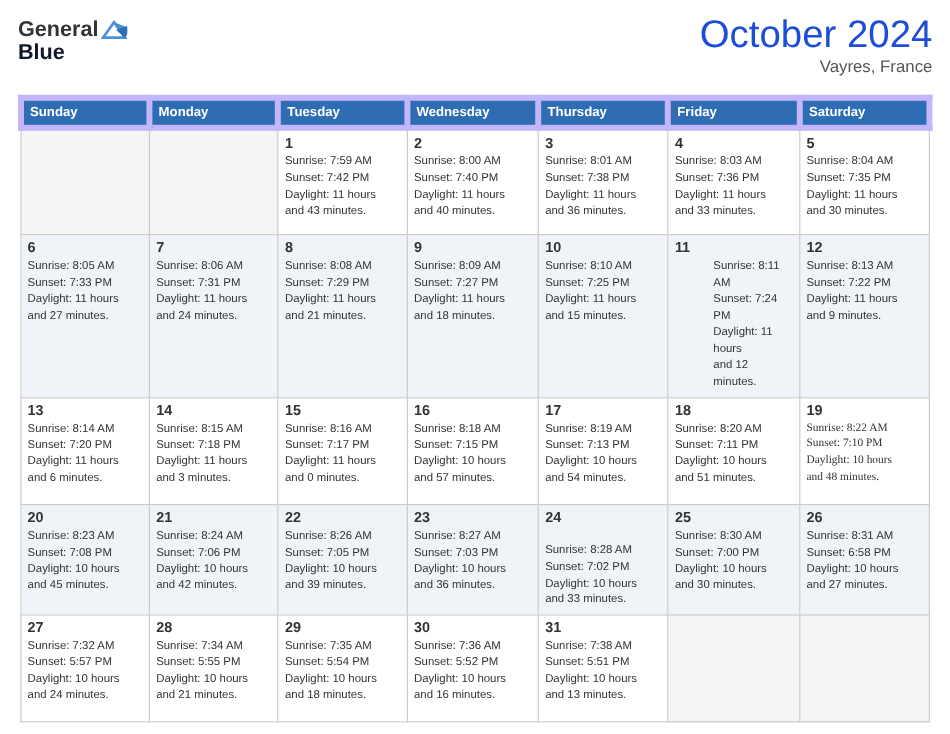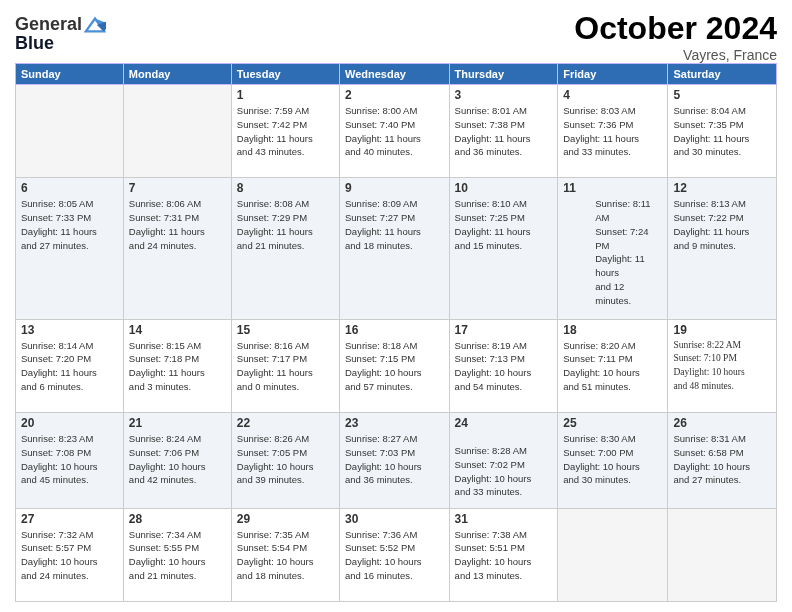--- a/index.html
+++ b/index.html
@@ -14,21 +14,21 @@
       width: 792px;
       height: 612px;
       padding: 10px 15px 10px 15px;
       display: flex;
       flex-direction: column;
     }
     .header {
       display: flex;
       justify-content: space-between;
       align-items: flex-start;
-      margin-bottom: 0;
+      margin-bottom: 16px;
       gap: 12px;
     }
     .logo {
       display: flex;
       align-items: center;
       margin-top: 4px;
     }
     .logo-text {
       font-size: 18px;
       font-weight: bold;
@@ -39,40 +39,40 @@
     .logo-icon {
       width: 22px;
       height: 22px;
       margin-left: 2px;
     }
     .title-block {
       text-align: right;
     }
     .month-title {
       font-size: 32px;
-      color: #000000;
-      font-weight: bold;
+      color: #1d4ed8;
+      font-weight: normal;
     }
     .location {
       font-size: 14px;
       color: #555;
     }
     .calendar {
       flex: 1;
       border-collapse: collapse;
       width: 100%;
       font-size: 10px;
     }
     .calendar th {
       background: #2e6db4;
       color: white;
       text-align: left;
       padding: 4px 5px;
       font-size: 11px;
-      border: 1px solid #c4b5fd;
+      border: 5px solid #c4b5fd;
     }
     .calendar td {
       border: 1px solid #ccc;
       vertical-align: top;
       padding: 3px 5px;
       width: 113px;
       height: 88px;
       background: #fff;
     }
     .calendar td.empty {

